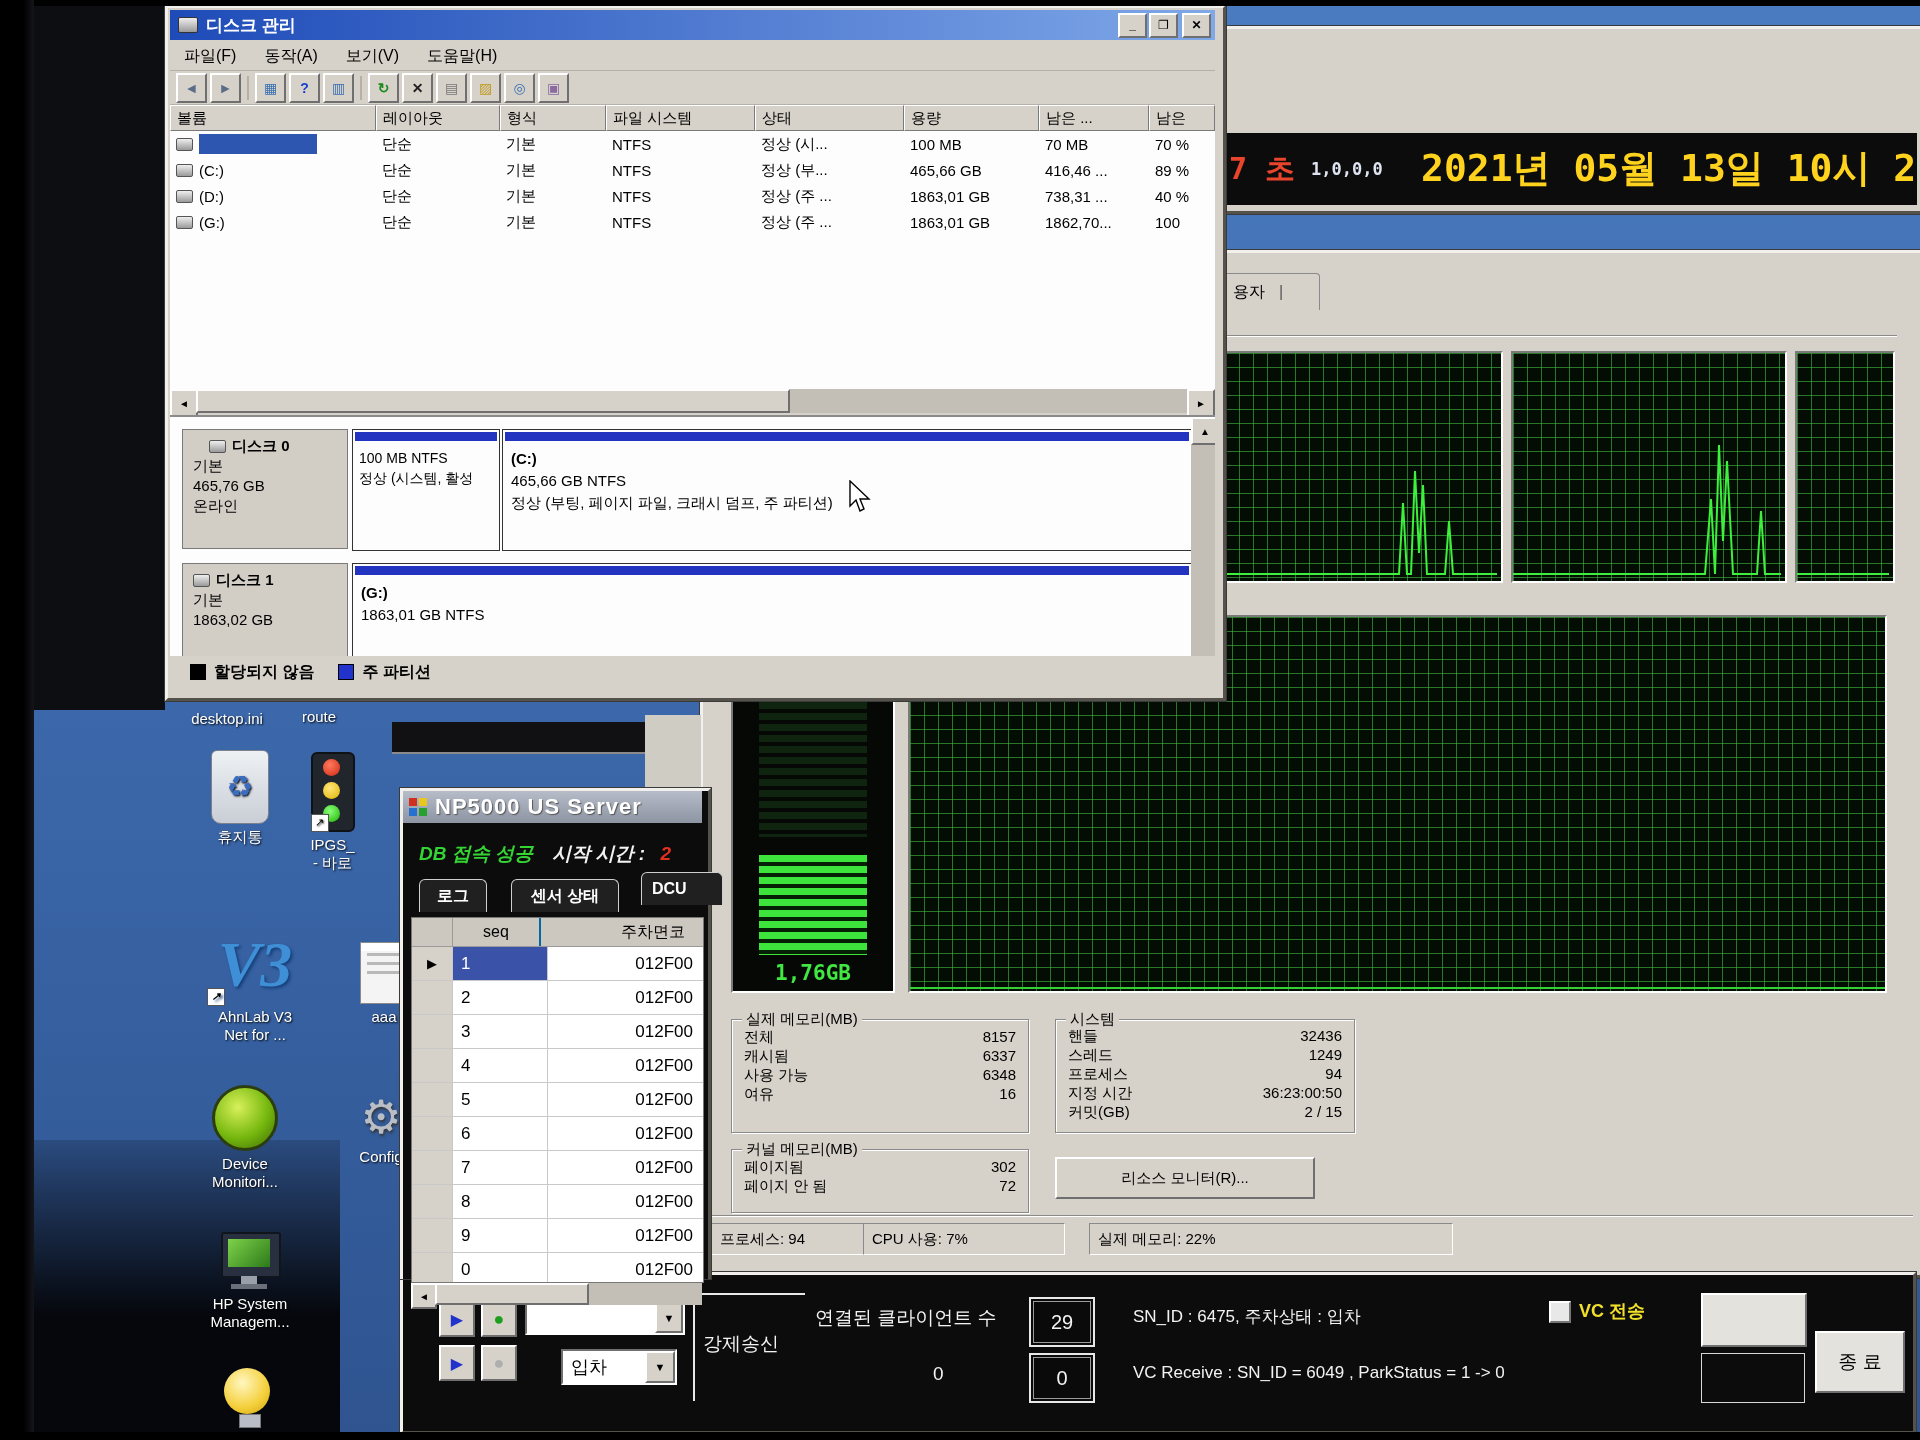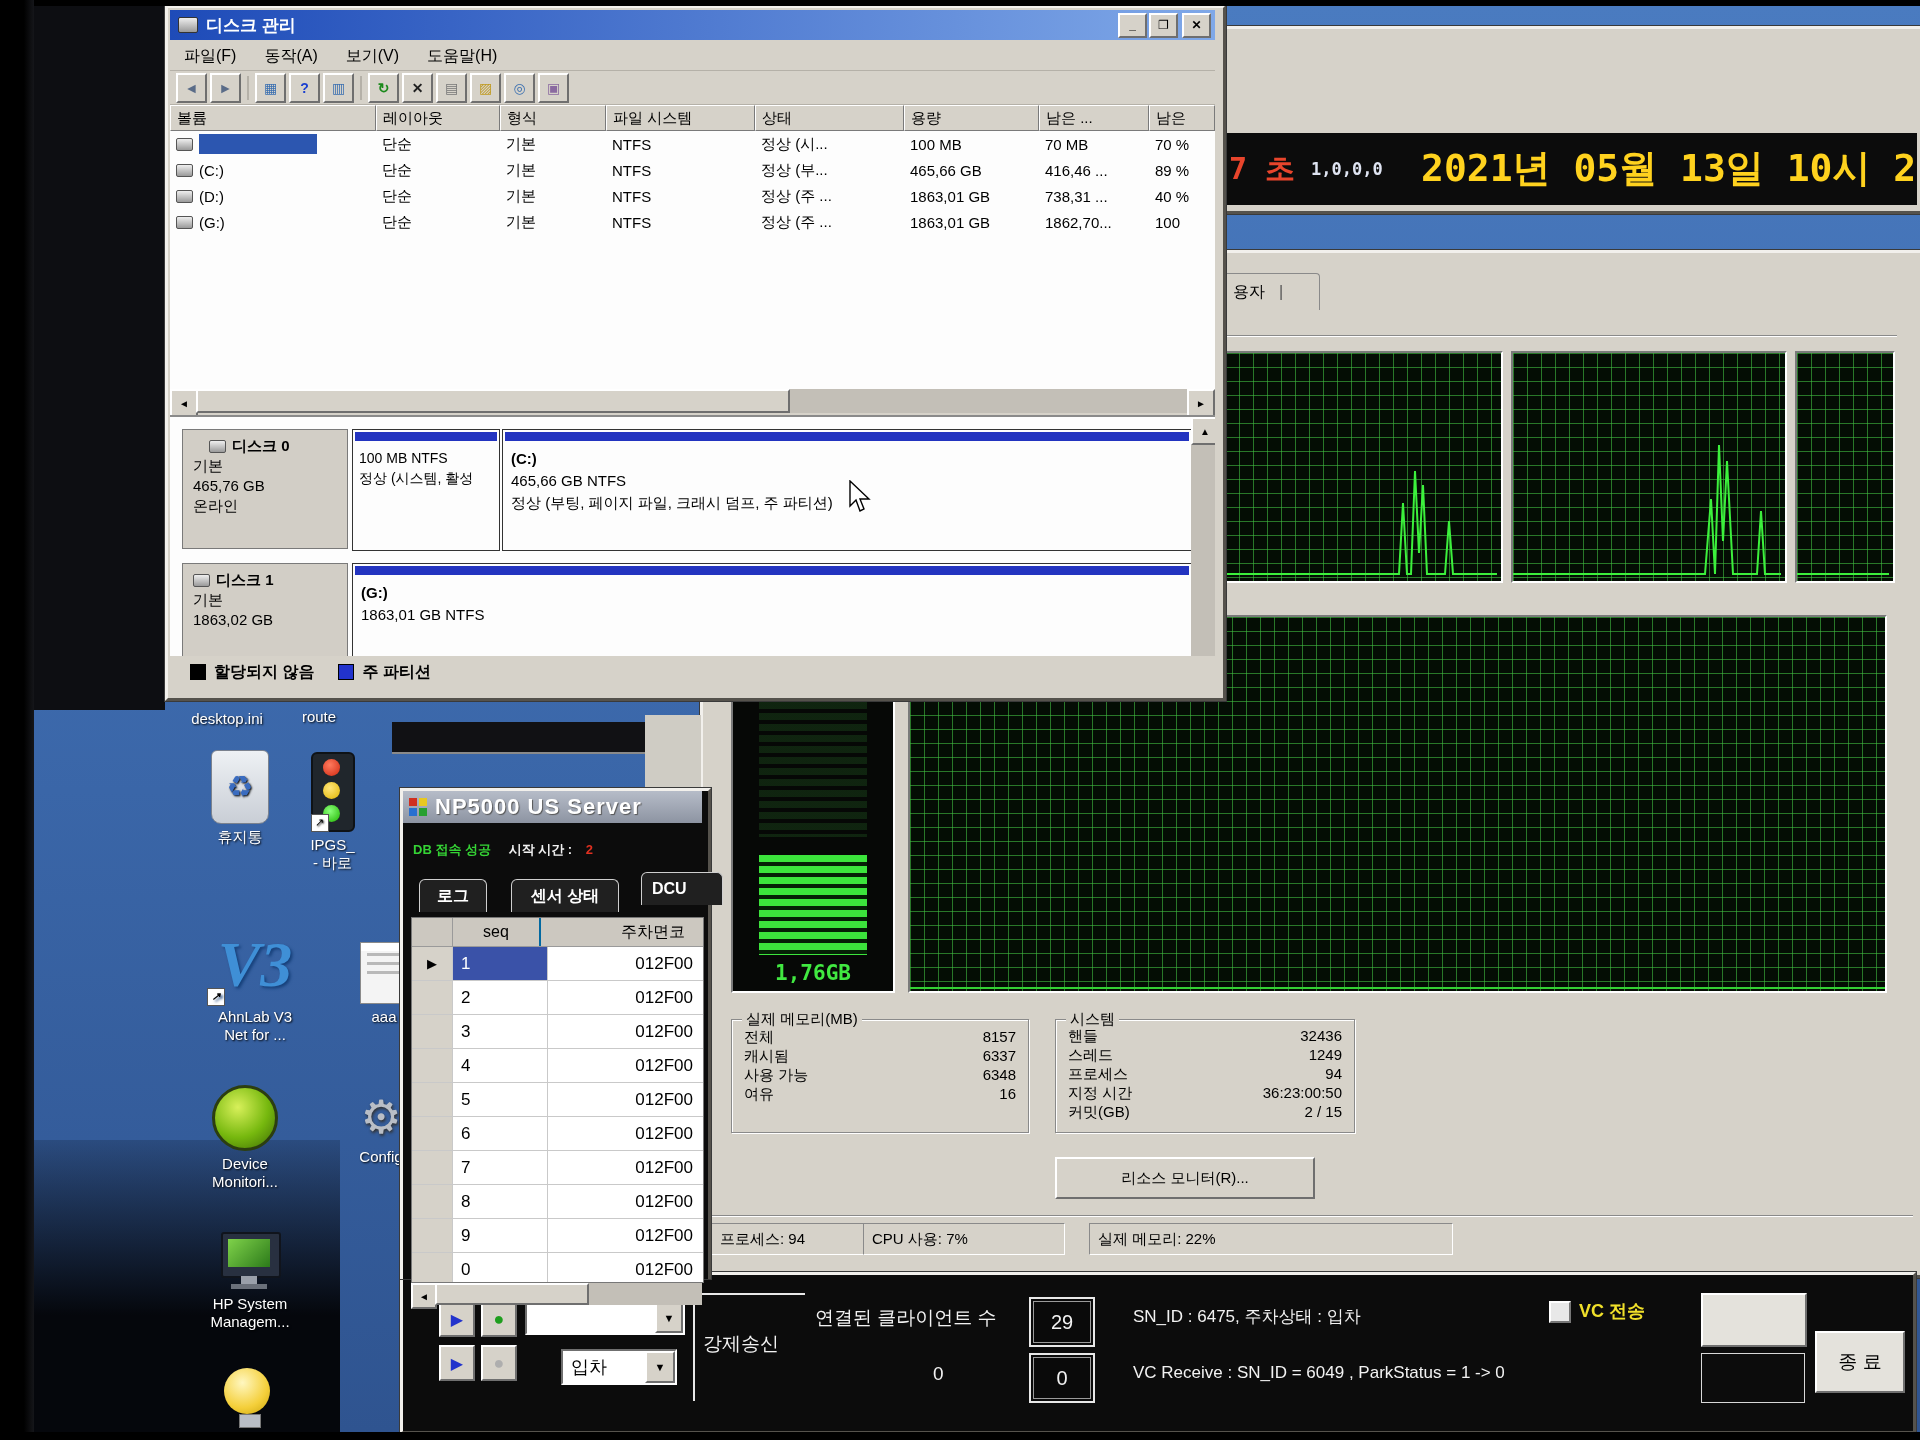--- a/index.html
+++ b/index.html
@@ -200,20 +200,33 @@
             <span>지정 시간</span>
             <span>36:23:00:50</span>
           </div>
         <div class="kv">
             <span>커밋(GB)</span>
             <span>2 / 15</span>
           </div>
       </div>
     </div>
 
+    <div class="abs groupbox" style="left:28px;top:896px;width:296px;height:62px;">
+      <span class="gb-title">커널 메모리(MB)</span>
+      <div style="padding:8px 12px 0 12px;">
+        <div class="kv">
+            <span>페이지됨</span>
+            <span>302</span>
+          </div>
+        <div class="kv">
+            <span>페이지 안 됨</span>
+            <span>72</span>
+          </div>
+      </div>
+    </div>
 
     <div class="abs btn" style="left:352px;top:904px;width:256px;height:38px;font-size:15px;">
       <span>리소스 모니터(R)...</span>
     </div>
 
     <div class="abs" style="left:4px;top:962px;width:1206px;height:0;border-top:1px solid #8a8a8a;border-bottom:1px solid #fff;"></div>
     <div class="abs seg" style="left:8px;top:970px;width:148px;height:30px;">
         <span>프로세스: 94</span>
       </div>
     <div class="abs seg" style="left:160px;top:970px;width:192px;height:30px;">
@@ -282,21 +295,21 @@
     <div class="abs" style="left:0;top:0;width:299px;height:32px;background:linear-gradient(180deg,#b6bcc8,#8d94a2);display:flex;align-items:center;">
       <span style="display:inline-grid;grid-template-columns:8px 8px;gap:2px;margin:0 8px 0 6px;">
         <i style="width:8px;height:8px;background:#d03020;"></i>
           <i style="width:8px;height:8px;background:#e8c820;"></i>
         <i style="width:8px;height:8px;background:#2870d0;"></i>
           <i style="width:8px;height:8px;background:#28a030;"></i>
       </span>
       <span style="color:#fff;font-weight:bold;font-size:22px;letter-spacing:1px;text-shadow:1px 1px 1px #555;">NP5000 US Server</span>
     </div>
 
-    <div class="abs" style="left:10px;top:50px;white-space:nowrap;font-size:13px;font-weight:bold;">
+    <div class="abs" style="left:16px;top:50px;white-space:nowrap;font-size:19px;font-weight:bold;font-style:italic;">
       <span style="color:#35d435;">DB 접속 성공</span>
       <span style="color:#f2f2f2;margin-left:14px;">시작 시간 :</span>
       <span style="color:#e03020;margin-left:10px;">2</span>
     </div>
 
     <div class="abs npTabs" style="left:16px;top:88px;width:66px;height:32px;">
         <span>로그</span>
       </div>
     <div class="abs npTabs" style="left:108px;top:88px;width:106px;height:32px;">
         <span>센서 상태</span>

